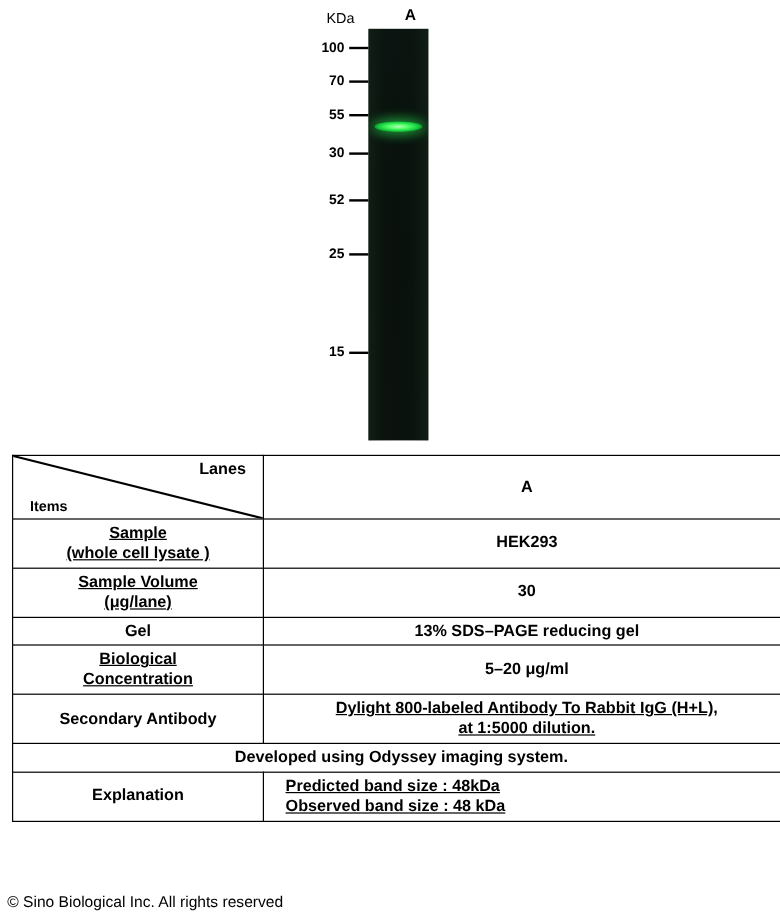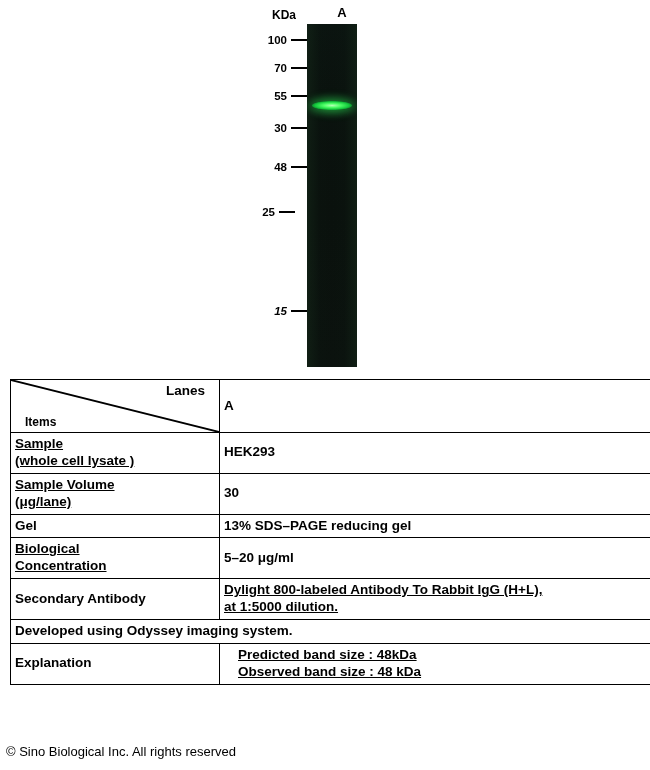--- a/index.html
+++ b/index.html
@@ -34,21 +34,21 @@
     font-size: 13px;
     font-weight: bold;
     letter-spacing: 0px;
   }
 
   #kda-label {
     position: absolute;
     left: 272px;
     top: 8px;
     font-size: 12px;
-    font-weight: bold;
+    font-weight: normal;
   }
 
   #gel-image {
     position: absolute;
     left: 307px;
     top: 24px;
     width: 50px;
     height: 343px;
     background:
       radial-gradient(ellipse 30px 14px at 50% 23%, rgba(70,255,120,0.00) 0%, rgba(0,0,0,0) 70%),
@@ -115,21 +115,21 @@
     left: 10px;
     top: 379px;
     width: 630px;
     border-collapse: collapse;
     table-layout: fixed;
   }
   #info-table td {
     border: 1.6px solid #000000;
     font-size: 13.5px;
     font-weight: bold;
-    text-align: left;
+    text-align: center;
     vertical-align: middle;
     padding: 3px 4px;
     line-height: 1.25;
   }
   td.label-col { width: 200px; }
   td.value-col { width: 430px; }
 
   
   #hdr-cell {
     position: relative;
@@ -193,28 +193,28 @@
   </div>
   <div class="marker" style="left:240px; top:90px; width:67px;">
     <span class="mk-text">55</span>
     <span class="mk-tick"></span>
   </div>
   <div class="marker" style="left:240px; top:122px; width:67px;">
     <span class="mk-text">30</span>
     <span class="mk-tick"></span>
   </div>
   <div class="marker" style="left:240px; top:161px; width:67px;">
-    <span class="mk-text">48</span>
-    <span class="mk-tick"></span>
-  </div>
-  <div class="marker" style="left:228px; top:206px; width:67px;">
+    <span class="mk-text">52</span>
+    <span class="mk-tick"></span>
+  </div>
+  <div class="marker" style="left:240px; top:206px; width:67px;">
     <span class="mk-text">25</span>
     <span class="mk-tick"></span>
   </div>
-  <div class="marker" style="left:240px; top:305px; width:67px;font-style:italic;">
+  <div class="marker" style="left:240px; top:288px; width:67px;">
     <span class="mk-text">15</span>
     <span class="mk-tick"></span>
   </div>
 </div>
 
 <table id="info-table">
   <tbody>
     <tr>
       <td class="label-col" id="hdr-cell">
         <svg id="hdr-diag" viewBox="0 0 200 46" preserveAspectRatio="none">

